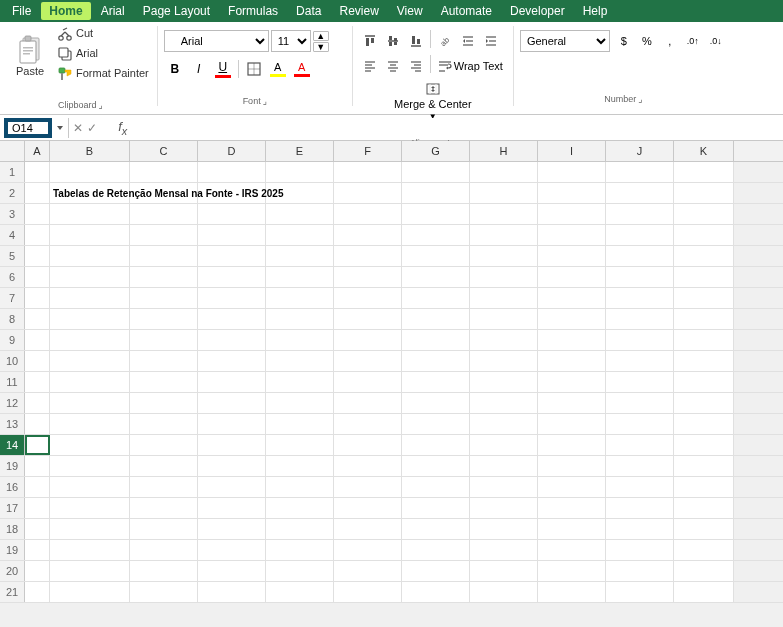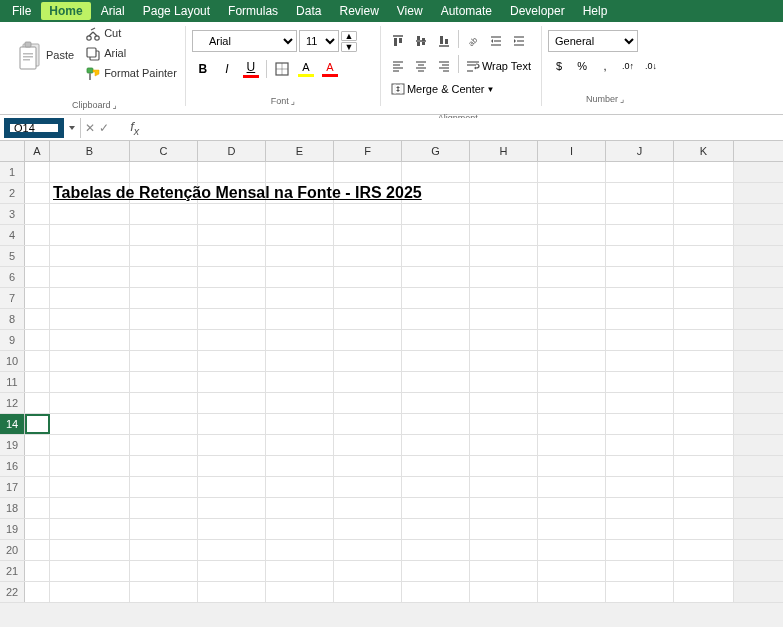--- a/index.html
+++ b/index.html
@@ -57,21 +57,21 @@
 
     
     .clipboard-group {
       display: flex;
       flex-direction: row;
       align-items: center;
       height: 62px;
     }
     .paste-btn {
       display: flex;
-      flex-direction: row;
+      flex-direction: column;
       align-items: center;
       cursor: pointer;
       padding: 2px 6px;
       border-radius: 3px;
       margin-right: 2px;
       min-width: 40px;
     }
     .paste-icon {
       width: 32px;
       height: 32px;
@@ -143,21 +143,21 @@
     .icon-btn-bold { font-weight: bold; }
     .icon-btn-italic { font-style: italic; }
     .align-row {
       display: flex;
       gap: 1px;
     }
 
     
     .number-group-content {
       display: flex;
-      flex-direction: column;
+      flex-direction: row;
       gap: 3px;
       align-items: flex-start;
     }
     .number-select {
       width: 90px;
       height: 22px;
       border: 1px solid #bbb;
       font-size: 11px;
       padding: 0 2px;
       background: white;
@@ -171,23 +171,23 @@
     .formula-bar {
       display: flex;
       align-items: center;
       height: 26px;
       background: white;
       border-bottom: 1px solid #c8c8c8;
       padding: 0 4px;
       gap: 4px;
     }
     .cell-ref-box {
-      width: 60px;
+      width: 48px;
       height: 20px;
-      border: 6px solid #0c4a6e;
+      border: 4px solid #0c4a6e;
       font-size: 11px;
       padding: 0 4px;
       display: flex;
       align-items: center;
     }
     .formula-divider {
       width: 1px;
       height: 20px;
       background: #c8c8c8;
     }
@@ -277,23 +277,22 @@
       outline: none;
       overflow: hidden;
     }
     .cell.selected-cell {
       outline: 2px solid #217346;
       outline-offset: -2px;
       z-index: 1;
     }
     .cell.content-cell {
       font-weight: bold;
-      font-size: 16px;
+      font-size: 10px;
       white-space: nowrap;
-      text-decoration: underline;
     }
     
     .col-a { width: 25px; min-width: 25px; }
     .col-b { width: 80px; min-width: 80px; }
     .col-c { width: 68px; min-width: 68px; }
     .col-d { width: 68px; min-width: 68px; }
     .col-e { width: 68px; min-width: 68px; }
     .col-f { width: 68px; min-width: 68px; }
     .col-g { width: 68px; min-width: 68px; }
     .col-h { width: 68px; min-width: 68px; }
@@ -564,21 +563,21 @@
             <svg width="14" height="14" viewBox="0 0 14 14">
               <line x1="1" y1="3" x2="13" y2="3" stroke="#555" stroke-width="1.2"></line>
               <line x1="1" y1="6" x2="10" y2="6" stroke="#555" stroke-width="1.2"></line>
               <path d="M10 5 Q13 5 13 7 Q13 9 10 9" fill="none" stroke="#555" stroke-width="1.2"></path>
               <polygon points="10,7.5 8,9 10,10.5" fill="#555"></polygon>
               <line x1="1" y1="12" x2="7" y2="12" stroke="#555" stroke-width="1.2"></line>
             </svg>
             <span>Wrap Text</span>
           </div>
         </div>
-        <div class="merge-btn" style="margin-top:1px;">
+        <div class="merge-btn" style="margin-top:1px;flex-direction:column;">
           <svg width="14" height="14" viewBox="0 0 14 14">
             <rect x="1" y="2" width="12" height="10" fill="none" stroke="#555" stroke-width="1"></rect>
             <line x1="4" y1="2" x2="4" y2="12" stroke="#eee" stroke-width="1"></line>
             <line x1="10" y1="2" x2="10" y2="12" stroke="#eee" stroke-width="1"></line>
             <line x1="7" y1="5" x2="7" y2="9" stroke="#555" stroke-width="1.2"></line>
             <polygon points="7,4 5,6 9,6" fill="#555"></polygon>
             <polygon points="7,10 5,8 9,8" fill="#555"></polygon>
           </svg>
           <span>Merge &amp; Center</span>
           <span style="font-size:8px;">▼</span>
@@ -809,20 +808,34 @@
           <div class="cell col-d" tabindex="0"></div>
           <div class="cell col-e" tabindex="0"></div>
           <div class="cell col-f" tabindex="0"></div>
           <div class="cell col-g" tabindex="0"></div>
           <div class="cell col-h" tabindex="0"></div>
           <div class="cell col-i" tabindex="0"></div>
           <div class="cell col-j" tabindex="0"></div>
           <div class="cell col-k" tabindex="0"></div>
         </div>
         <div class="grid-row">
+          <div class="row-num">13</div>
+          <div class="cell col-a" tabindex="0"></div>
+          <div class="cell col-b" tabindex="0"></div>
+          <div class="cell col-c" tabindex="0"></div>
+          <div class="cell col-d" tabindex="0"></div>
+          <div class="cell col-e" tabindex="0"></div>
+          <div class="cell col-f" tabindex="0"></div>
+          <div class="cell col-g" tabindex="0"></div>
+          <div class="cell col-h" tabindex="0"></div>
+          <div class="cell col-i" tabindex="0"></div>
+          <div class="cell col-j" tabindex="0"></div>
+          <div class="cell col-k" tabindex="0"></div>
+        </div>
+        <div class="grid-row">
           <div class="row-num selected">14</div>
           <div class="cell col-a selected-cell" tabindex="0"></div>
           <div class="cell col-b" tabindex="0"></div>
           <div class="cell col-c" tabindex="0"></div>
           <div class="cell col-d" tabindex="0"></div>
           <div class="cell col-e" tabindex="0"></div>
           <div class="cell col-f" tabindex="0"></div>
           <div class="cell col-g" tabindex="0"></div>
           <div class="cell col-h" tabindex="0"></div>
           <div class="cell col-i" tabindex="0"></div>
@@ -908,34 +921,20 @@
           <div class="cell col-e" tabindex="0"></div>
           <div class="cell col-f" tabindex="0"></div>
           <div class="cell col-g" tabindex="0"></div>
           <div class="cell col-h" tabindex="0"></div>
           <div class="cell col-i" tabindex="0"></div>
           <div class="cell col-j" tabindex="0"></div>
           <div class="cell col-k" tabindex="0"></div>
         </div>
         <div class="grid-row">
           <div class="row-num">21</div>
-          <div class="cell col-a" tabindex="0"></div>
-          <div class="cell col-b" tabindex="0"></div>
-          <div class="cell col-c" tabindex="0"></div>
-          <div class="cell col-d" tabindex="0"></div>
-          <div class="cell col-e" tabindex="0"></div>
-          <div class="cell col-f" tabindex="0"></div>
-          <div class="cell col-g" tabindex="0"></div>
-          <div class="cell col-h" tabindex="0"></div>
-          <div class="cell col-i" tabindex="0"></div>
-          <div class="cell col-j" tabindex="0"></div>
-          <div class="cell col-k" tabindex="0"></div>
-        </div>
-        <div class="grid-row">
-          <div class="row-num">22</div>
           <div class="cell col-a" tabindex="0"></div>
           <div class="cell col-b" tabindex="0"></div>
           <div class="cell col-c" tabindex="0"></div>
           <div class="cell col-d" tabindex="0"></div>
           <div class="cell col-e" tabindex="0"></div>
           <div class="cell col-f" tabindex="0"></div>
           <div class="cell col-g" tabindex="0"></div>
           <div class="cell col-h" tabindex="0"></div>
           <div class="cell col-i" tabindex="0"></div>
           <div class="cell col-j" tabindex="0"></div>

